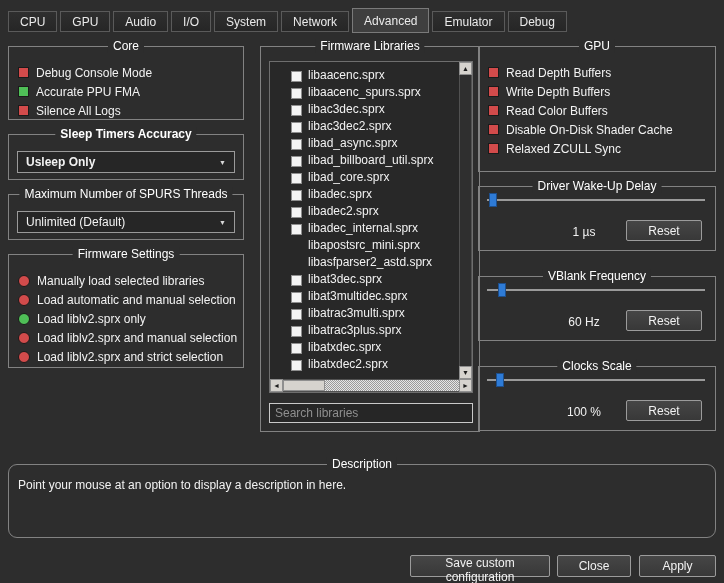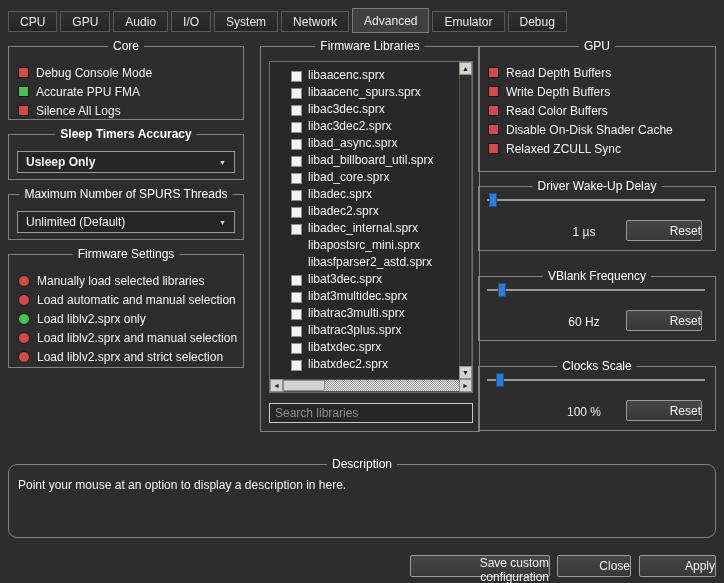--- a/index.html
+++ b/index.html
@@ -75,21 +75,21 @@
   .search::placeholder { color:#8f8f8f; }
 
   
   .sliders { position:absolute; left:478px; top:186px; display:flex; flex-direction:column; gap:25px; }
   .slider-group { position:relative; width:238px; height:65px; border:1px solid #828282; }
   .slider-track { position:absolute; left:8px; right:10px; top:12px; height:2px; background:#9a9a9a; cursor:default; }
   .slider-handle { position:absolute; top:-6px; width:8px; height:14px; background:#2e7bd6; border:1px solid #1d4f8d; }
   .slider-value { position:absolute; left:0; width:210px; top:38px; text-align:center; }
   .btn {
     background:linear-gradient(#464646,#383838); border:1px solid #9b9b9b; border-radius:2px;
-    color:#f2f2f2; font-size:12px; font-family:"Liberation Sans", sans-serif; cursor:default;text-align:right;
+    color:#f2f2f2; font-size:12px; font-family:"Liberation Sans", sans-serif; cursor:default;
   }
   .reset-btn { position:absolute; right:13px; top:33px; width:76px; height:21px; }
 
   
   .desc-text { position:absolute; left:9px; top:13px; right:8px; }
 
   
   .footer-btn { position:absolute; top:555px; height:22px; }
   .save-btn { left:410px; width:140px; }
   .close-btn { left:557px; width:74px; }

